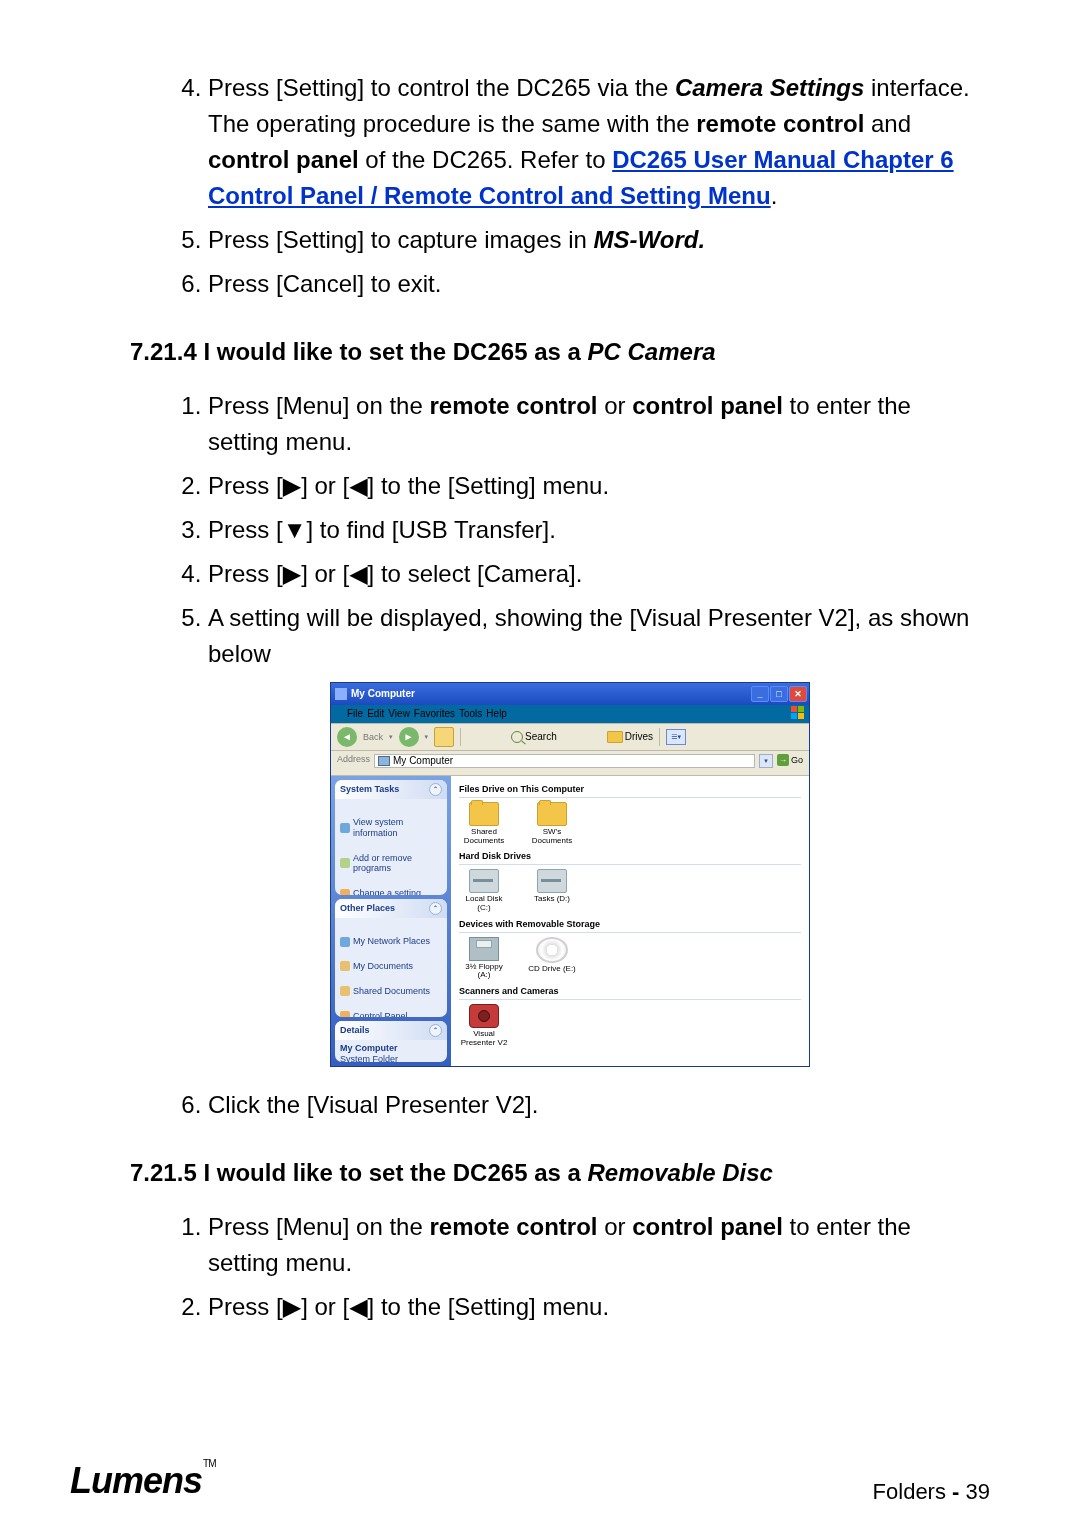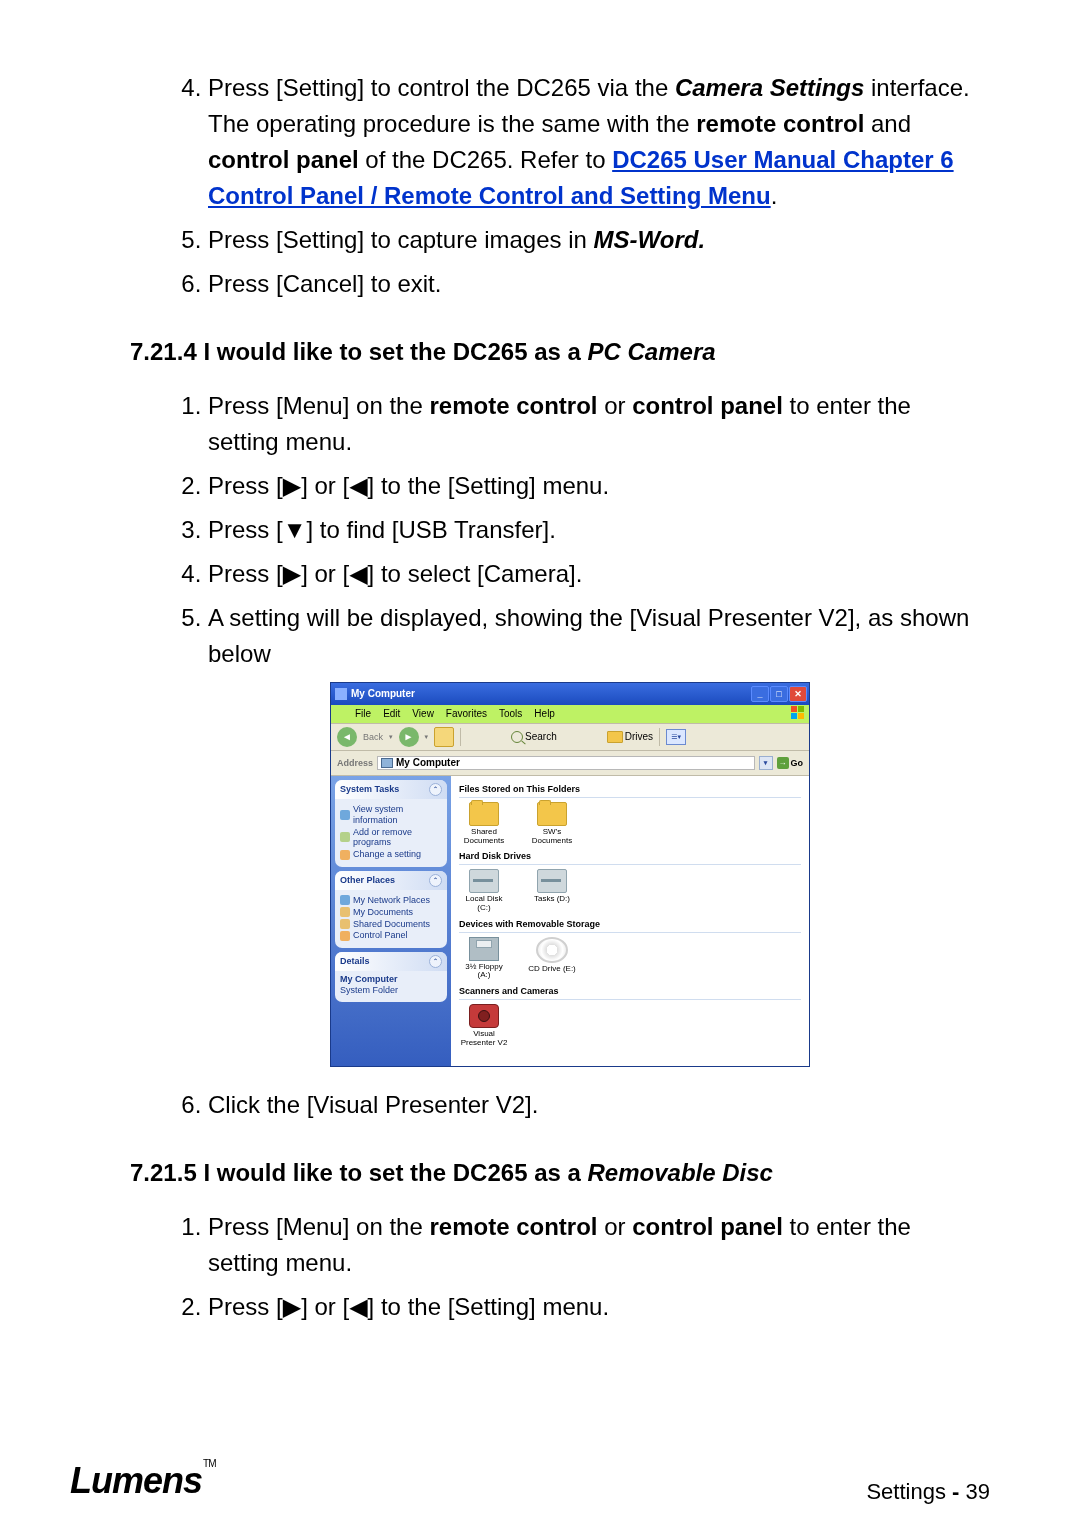--- a/index.html
+++ b/index.html
@@ -105,24 +105,24 @@
     display: flex; align-items: center; justify-content: center;
     font-size: 9px;
     color: #fff;
     border: 1px solid #5b8bff;
     border-radius: 2px;
   }
   .tb-min { background: #3a6de0; }
   .tb-max { background: #3a6de0; }
   .tb-close { background: #e04a3a; }
   .menubar {
-    background: #bef264;
-    padding: 2px 24px;
+    background: #0369a1;
+    padding: 2px 16px;
     display: flex;
-    gap: 12px;
+    gap: 4px;
     border-bottom: 1px solid #c0bba8;
     height: 14px;
     align-items: center;
     position: relative;
   }
   .menubar .win-logo {
     position: absolute;
     right: 4px;
     top: 1px;
     width: 14px; height: 14px;
@@ -159,25 +159,24 @@
   }
   .mag::after { content:''; position:absolute; width:5px; height:1px; background:#66853a; right:-4px; bottom:-1px; transform:rotate(40deg); }
   .fold { width:14px; height:10px; background:#f3c64a; border:1px solid #caa22e; display:inline-block; border-radius:1px;}
   .views { width:18px; height:14px; border:1px solid #6b8ad0; background:#dbe7ff; display:inline-flex; align-items:center; justify-content:center; font-size:7px; color:#2a4a9e; }
   .sep { width:1px; height:18px; background:#c0bba8; }
 
   .addressbar {
     background:#ece9d8;
     padding:3px 6px;
     display:flex;
-    align-items:center;
+    align-items:flex-start;
     gap:4px;
     border-bottom:1px solid #c0bba8;
     height:18px;
-    font-weight:bold;
   }
   .addressbar .addr-lbl { color:#777; font-size:9px; }
   .addressbar .addr-input {
     flex:1; background:#fff; border:1px solid #b8b8b8; height:12px;
     display:flex; align-items:center; padding:0 3px; gap:3px;
   }
   .monitor-ico { width:10px; height:8px; background:#8fb3d9; border:1px solid #4a6a90; display:inline-block; }
   .dd { width:12px; height:12px; background:#dde6f5; border:1px solid #9aafd0; display:flex; align-items:center; justify-content:center; font-size:7px; color:#2a4a9e; }
   .go-btn { display:flex; align-items:center; gap:2px; font-size:9px; color:#000; }
   .go-arrow { width:12px; height:12px; background:#5fa03c; border-radius:2px; display:flex; align-items:center; justify-content:center; color:#fff; font-size:8px; }
@@ -206,21 +205,21 @@
     display:flex; align-items:center; justify-content:space-between;
   }
   .collapse {
     width:11px; height:11px; border:1px solid #9ab0d8; border-radius:50%; background:#eef3fc;
     display:flex; align-items:center; justify-content:center; font-size:6px; color:#3a5a9e;
   }
   .panel-body { padding:4px 5px 6px 5px; }
   .panel-body a, .panel-body span.item {
     display:flex; align-items:center; gap:3px;
     color:#1a3a8a; font-size:9px; text-decoration:none;
-    margin:1px 0;
+    margin:14px 0;
   }
   .pi { width:10px; height:10px; display:inline-block; flex:0 0 10px; }
   .pi-info { background:#6fa8dc; border-radius:2px; }
   .pi-add { background:#b4d18a; border-radius:2px; }
   .pi-set { background:#f0b060; border-radius:2px; }
   .pi-net { background:#6fa8dc; border-radius:2px; }
   .pi-doc { background:#e8c070; border-radius:2px; }
   .pi-shr { background:#e8c070; border-radius:2px; }
   .pi-cp  { background:#f0b060; border-radius:2px; }
   .details-body { font-size:9px; color:#1a3a8a; padding:3px 5px 6px 5px; }
@@ -395,21 +394,21 @@
               <span>Details</span>
               <span class="collapse">⌃</span>
             </div>
             <div class="details-body">
               <div style="font-weight:bold;">My Computer</div>
               <div>System Folder</div>
             </div>
           </div>
         </div>
         <div class="main-pane">
-          <div class="group-title">Files Stored on This Folders</div>
+          <div class="group-title">Files Drive on This Computer</div>
           <div class="icon-row">
             <div class="file-item"><div class="ic ic-folder"></div><span>Shared Documents</span></div>
             <div class="file-item"><div class="ic ic-folder"></div><span>SW's Documents</span></div>
           </div>
           <div class="group-title">Hard Disk Drives</div>
           <div class="icon-row">
             <div class="file-item"><div class="ic ic-hdd"></div><span>Local Disk (C:)</span></div>
             <div class="file-item"><div class="ic ic-hdd"></div><span>Tasks (D:)</span></div>
           </div>
           <div class="group-title">Devices with Removable Storage</div>
@@ -447,18 +446,18 @@
     </ol>
 
   </div>
 
   <div class="footer">
     <div class="logo">
       <span>Lumens</span>
       <span class="tm">TM</span>
     </div>
     <div class="page-num">
-      <span>Settings</span>
+      <span>Folders</span>
       <strong> - </strong>
       <span>39</span>
     </div>
   </div>
 </div>
 
 </body></html>

